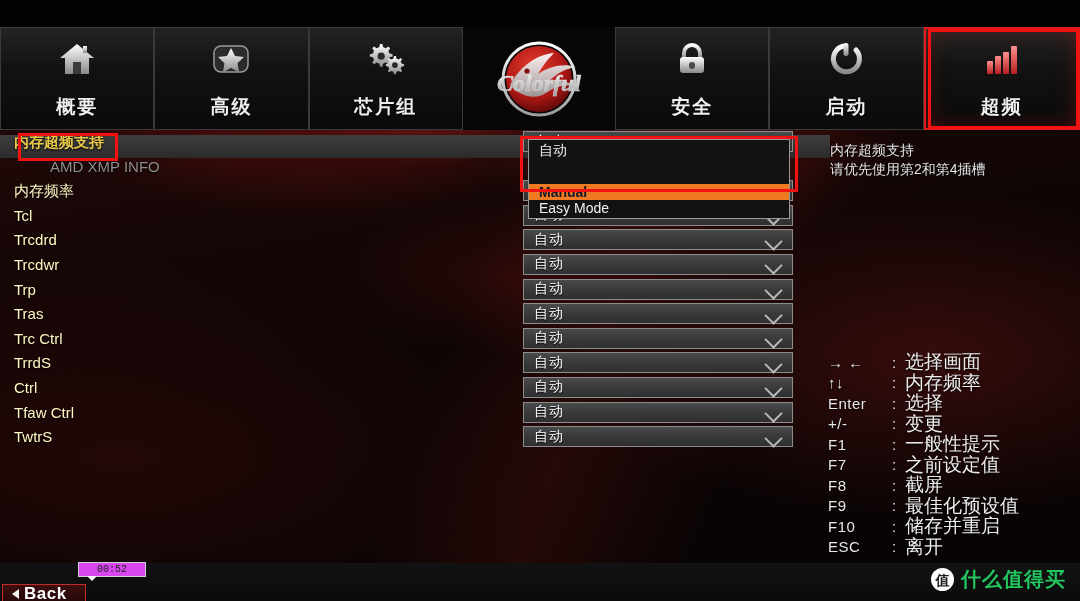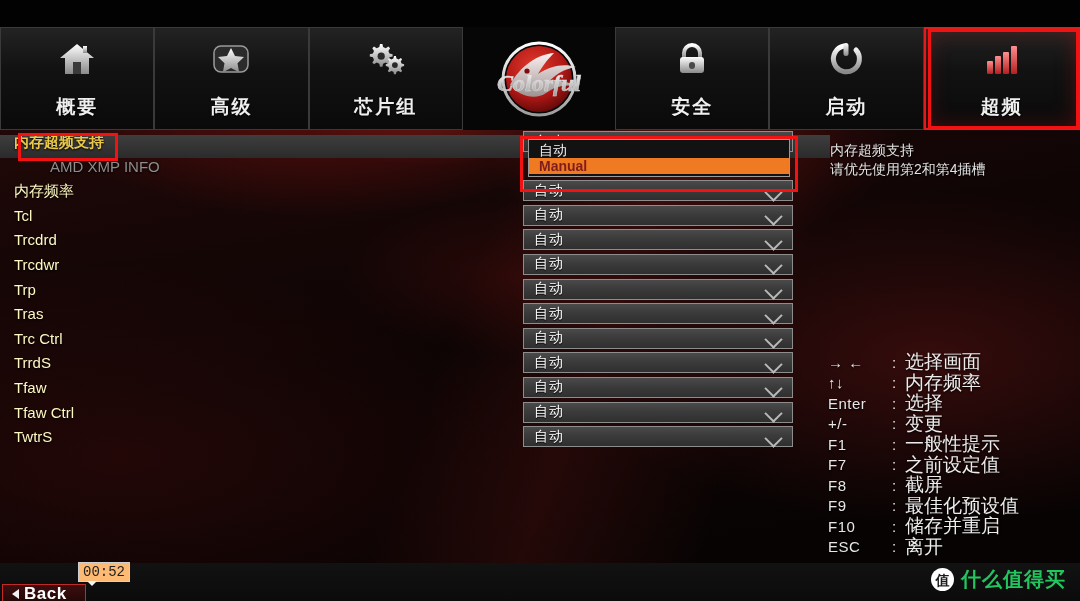--- a/index.html
+++ b/index.html
@@ -109,21 +109,21 @@
   
   #popup {
     position:absolute; left:528px; top:139px; width:262px;
     background:#121212; border:1px solid #9a9a9a;
     z-index:45; padding:2px 0;
   }
   .opt {
     height:16px; line-height:16px; padding:0 0 0 10px;
     font-size:14px; color:#efefef; white-space:nowrap; cursor:pointer;
   }
-  .opt.sel { background:#ef7a21; color:#7f1d1d; font-weight:600; }
+  .opt.sel { background:#ef7a21; color:#0f172a; font-weight:600;margin-top:26px; }
 
   
   #helpbox {
     position:absolute; left:800px; top:130px; width:280px; height:420px; z-index:25;
   }
   #helpbox .htitle {
     position:absolute; left:30px; top:11px;
     font-size:14px; color:#e2e2e2; line-height:19px; white-space:nowrap;
     text-shadow:0 1px 2px #000;
   }
@@ -154,22 +154,22 @@
     cursor:pointer;
   }
   #backbtn .btri {
     width:0;height:0;border-top:5px solid transparent;border-bottom:5px solid transparent;
     border-right:7px solid #f2f2f2;
   }
   #backbtn .blabel { color:#ffffff; font-size:17px; font-weight:700; letter-spacing:.5px; }
 
   #timetip {
     position:absolute; left:78px; top:562px; z-index:56;
-    background:#fdba74; border:1px solid #d0d0d0;
-    padding:1px 4px; font-size:14px; color:#222;
+    background:#d946ef; border:1px solid #d0d0d0;
+    padding:1px 18px; font-size:10px; color:#222;
     font-family:"Liberation Mono","DejaVu Sans Mono",monospace;
   }
   #timetip:after{
     content:""; position:absolute; left:8px; bottom:-5px;
     width:0;height:0;border-left:5px solid transparent;border-right:5px solid transparent;
     border-top:5px solid #f4f4f4;
   }
 
   #watermark {
     position:absolute; right:14px; top:566px; z-index:56;
@@ -402,21 +402,21 @@
           </div>
         </div>
         <div class="row">
           <div class="lbl">TrrdS</div>
           <div class="ddl">
             <span class="val">自动</span>
             <span class="chev"></span>
           </div>
         </div>
         <div class="row">
-          <div class="lbl">Tfaw</div>
+          <div class="lbl">Ctrl</div>
           <div class="ddl">
             <span class="val">自动</span>
             <span class="chev"></span>
           </div>
         </div>
         <div class="row">
           <div class="lbl">Tfaw Ctrl</div>
           <div class="ddl">
             <span class="val">自动</span>
             <span class="chev"></span>
@@ -428,20 +428,21 @@
             <span class="val">自动</span>
             <span class="chev"></span>
           </div>
         </div>
       </div>
   </div>
 
   <div id="popup">
       <div class="opt">自动</div>
       <div class="opt sel">Manual</div>
+      <div class="opt">Easy Mode</div>
     </div>
 
   <div id="helpbox">
     <div class="htitle">
       <div>内存超频支持</div>
       <div>请优先使用第2和第4插槽</div>
     </div>
     <div id="keys">
         <div class="krow">
           <span class="kkey">→ ←</span>

